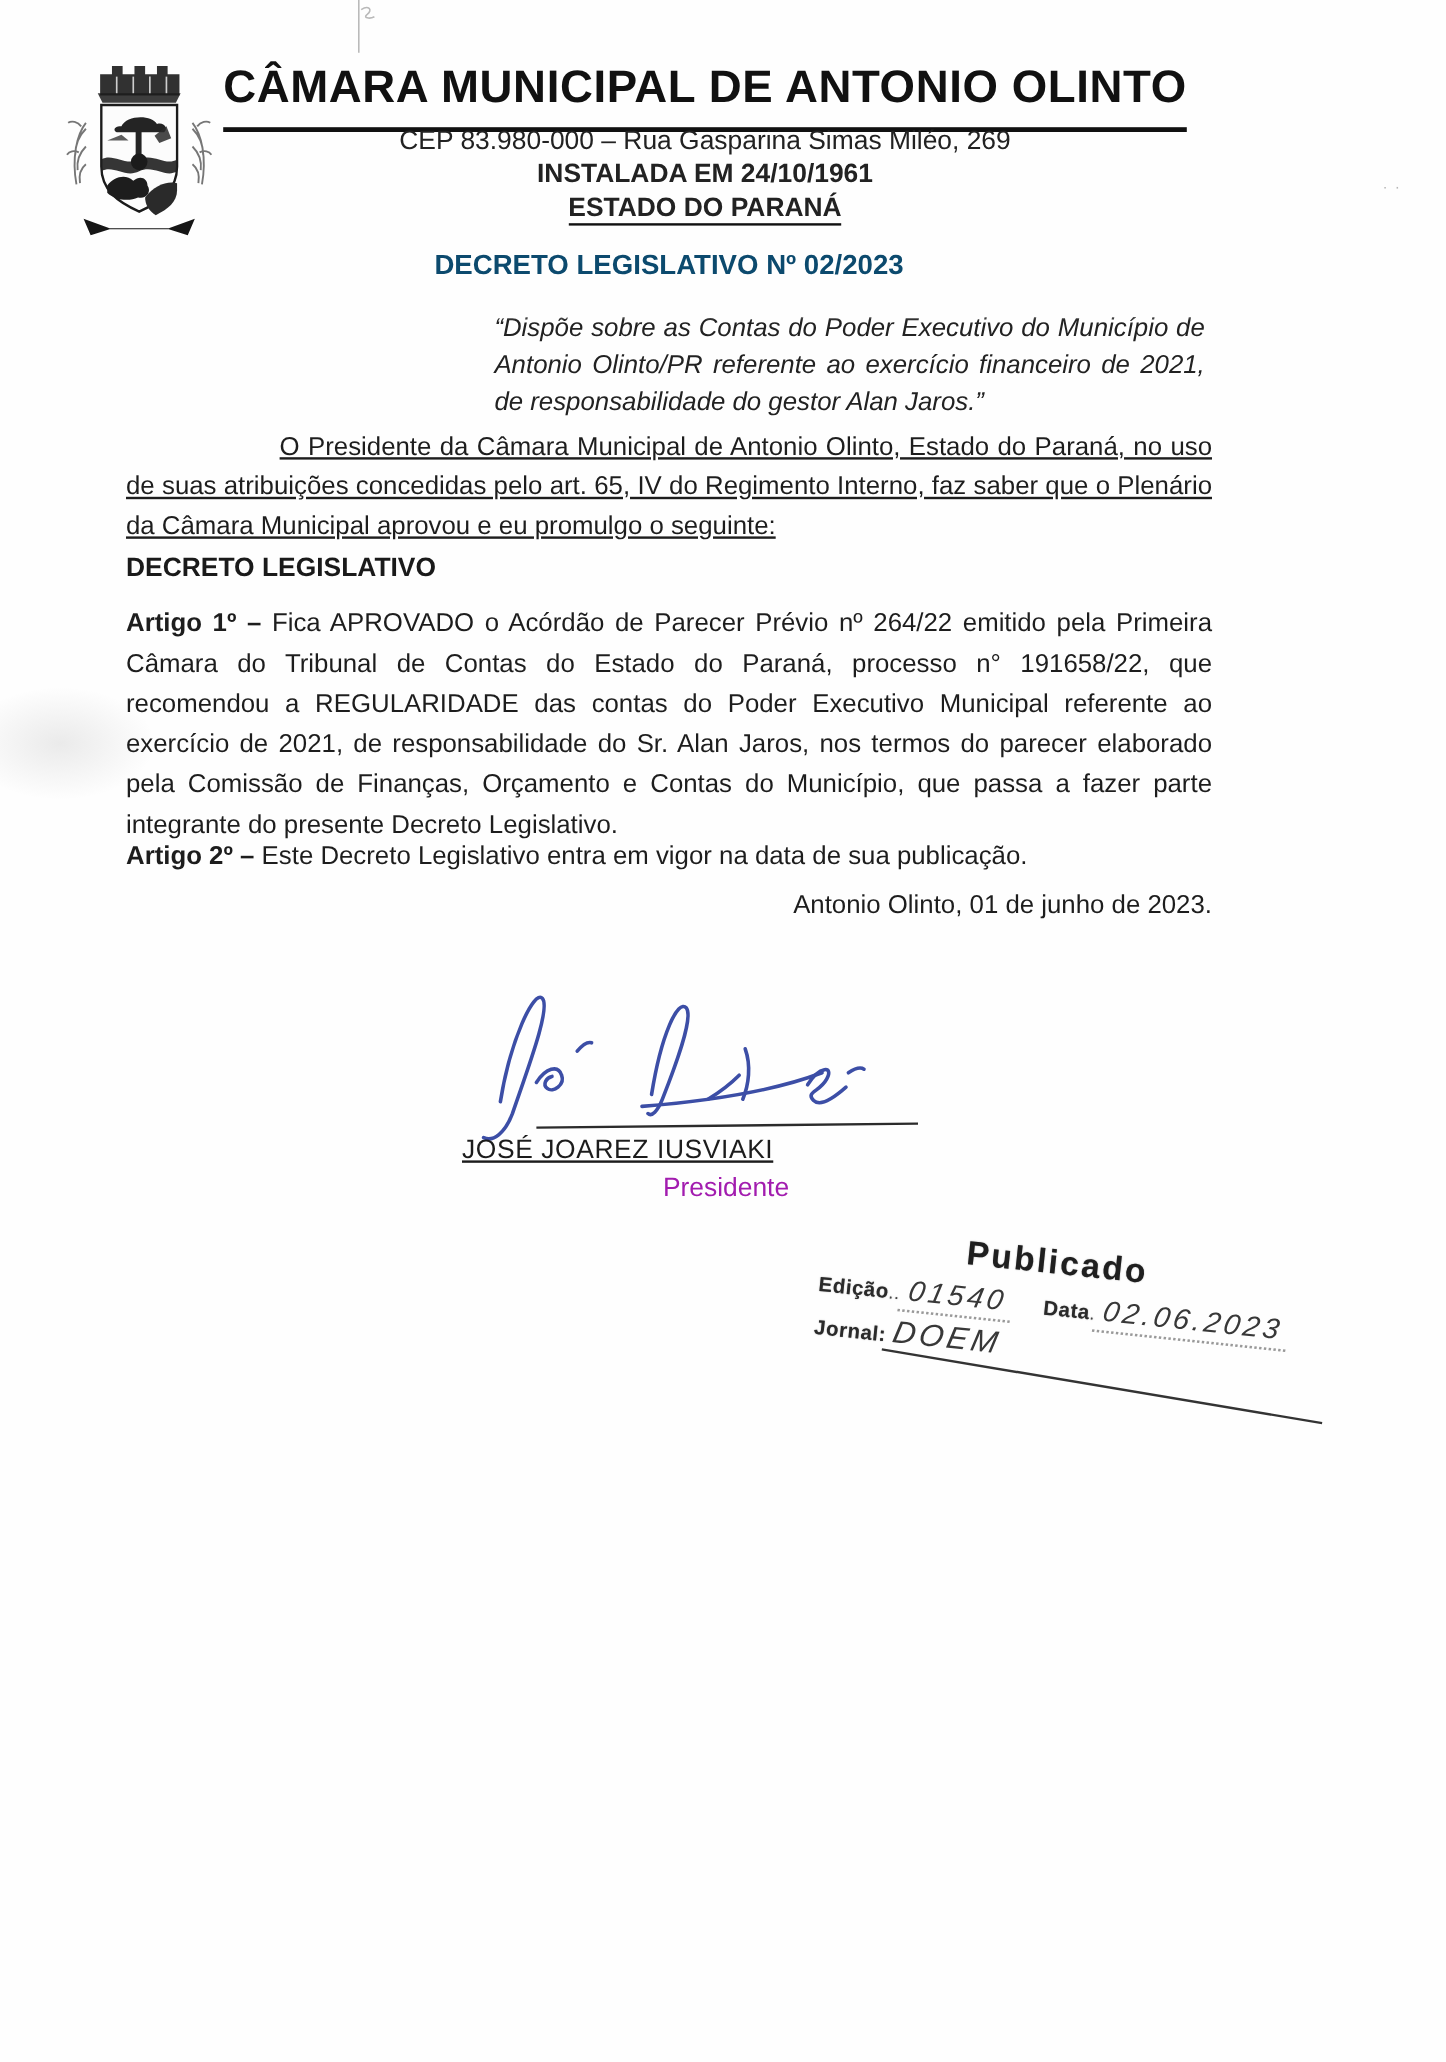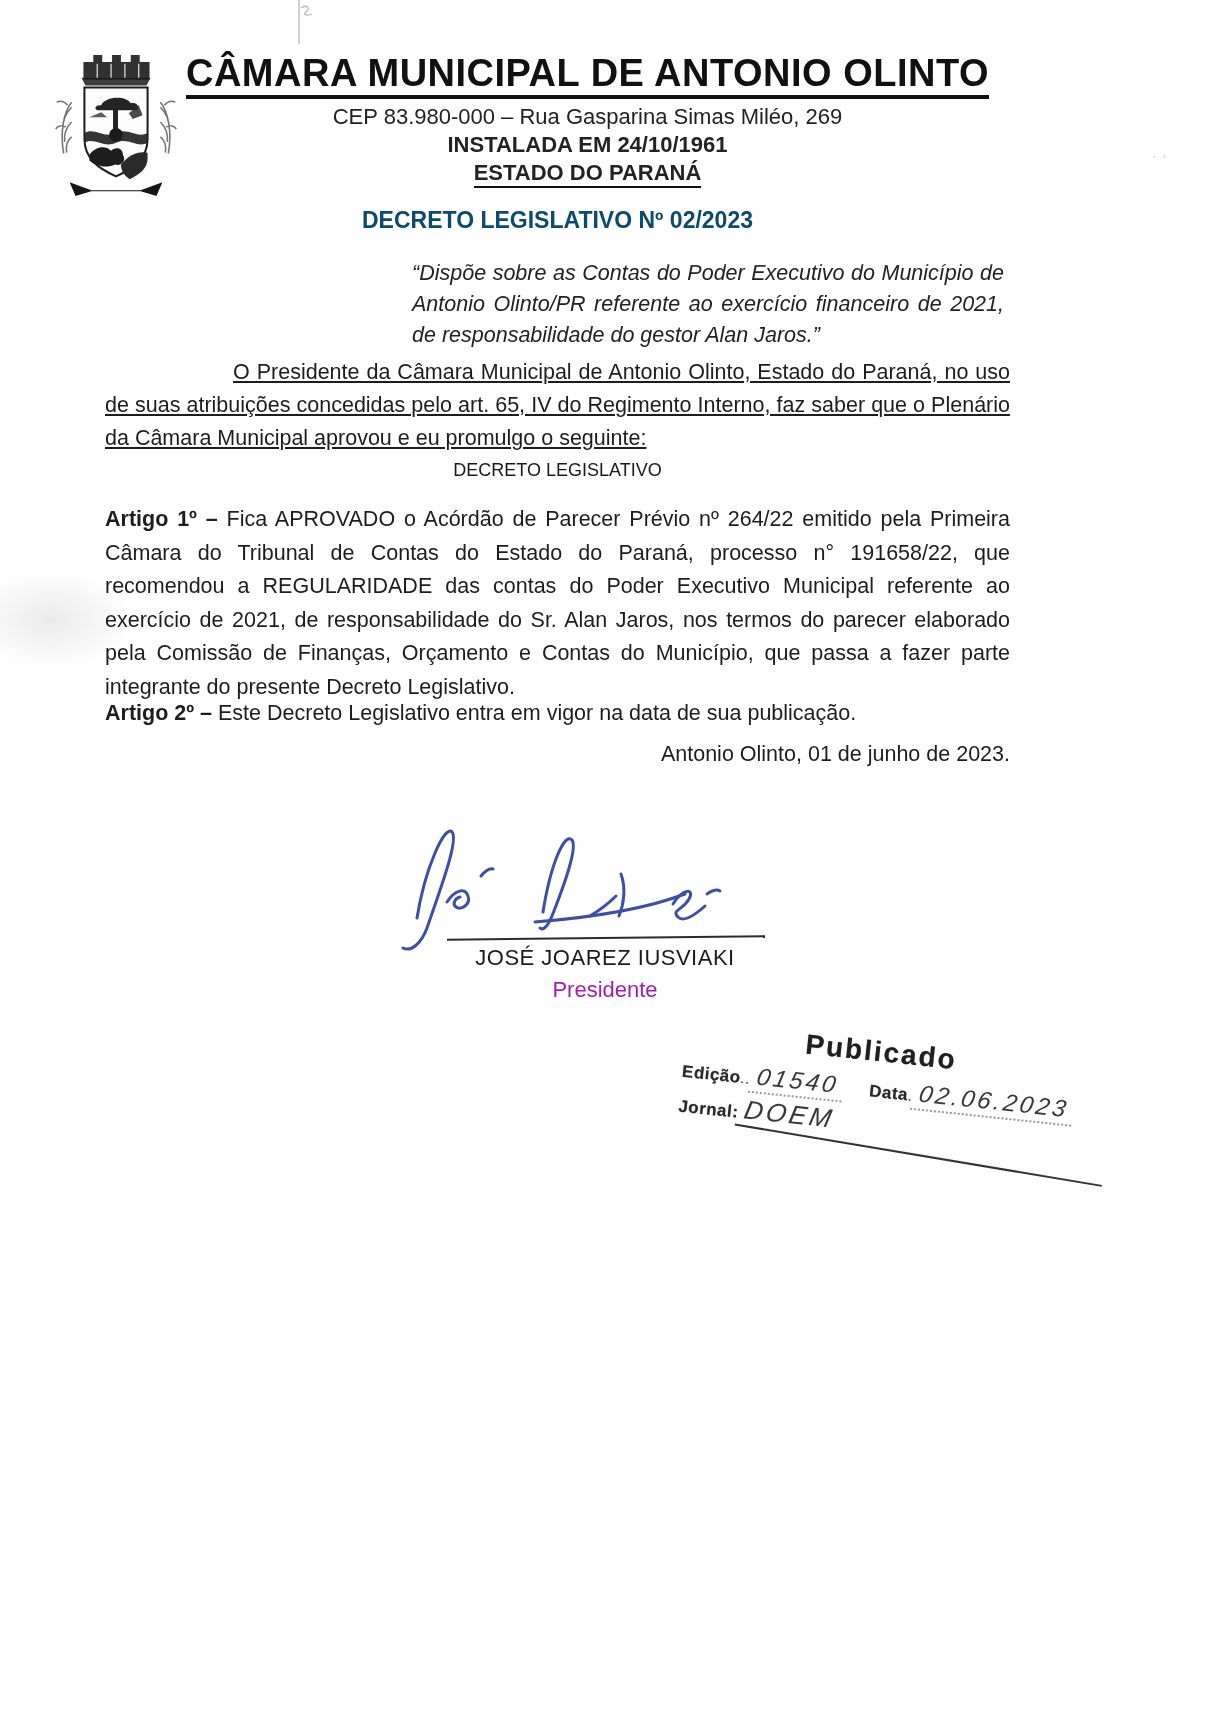--- a/index.html
+++ b/index.html
@@ -12,21 +12,21 @@
     color:#1c1c1c;
     overflow:hidden;
   }
   
   .coa{position:absolute;left:42px;top:48px;width:148px;height:158px;}
   .hdr-title{
     position:absolute;left:135px;top:52px;width:905px;text-align:center;
   }
   .hdr-title span{
     display:inline-block;font-size:38px;font-weight:bold;letter-spacing:0.5px;
-    border-bottom:4px solid #111;padding-bottom:0;color:#111;
+    border-bottom:4px solid #111;padding-bottom:11px;color:#111;
   }
   .hdr-line{position:absolute;left:135px;width:905px;text-align:center;font-size:22px;color:#222;}
   .hdr-address{top:104px;}
   .hdr-installed{top:132px;font-weight:bold;}
   .hdr-state{top:160px;font-weight:bold;}
   .hdr-state span{border-bottom:2.5px solid #111;padding-bottom:1px;}
   
   .decree-number{
     position:absolute;left:105px;top:207px;width:905px;text-align:center;
     font-size:23px;font-weight:bold;color:#0c4a6e;
@@ -40,43 +40,43 @@
     background:linear-gradient(rgba(254,254,254,0.95), rgba(254,254,254,0));
     pointer-events:none;
   }
   .preamble{
     position:absolute;left:105px;top:356px;width:905px;
     font-size:21.5px;line-height:33px;text-align:justify;text-indent:128px;color:#1d1d1d;
     margin:0;
     text-decoration:underline;
   }
   .body-heading{
-    position:absolute;left:105px;top:460px;width:905px;text-align:center;
-    font-size:18px;font-weight:normal;color:#1a1a1a;
+    position:absolute;left:105px;top:460px;width:905px;text-align:left;
+    font-size:22px;font-weight:bold;color:#1a1a1a;
   }
   .article{
     position:absolute;left:105px;width:905px;margin:0;
     font-size:21.5px;line-height:33.5px;text-align:justify;color:#1d1d1d;
   }
   .article b{font-weight:bold;}
   .article-1{top:503px;}
   .article-2{top:697px;}
   .dateline{
     position:absolute;left:105px;top:742px;width:905px;text-align:right;
     font-size:21.5px;color:#1d1d1d;
   }
   
   .sig-svg{position:absolute;left:385px;top:790px;width:345px;height:165px;}
   .sig-line{
     position:absolute;left:447px;top:937px;width:318px;height:0;
     border-top:2px solid #2b2b2b;transform:rotate(-0.6deg);
   }
   .sig-name{
-    position:absolute;left:385px;top:945px;width:440px;text-align:center;
-    font-size:22px;letter-spacing:0.5px;color:#1c1c1c;
+    position:absolute;left:385px;top:945px;width:440px;
+    font-size:22px;letter-spacing:0.5px;color:#1c1c1c;text-decoration:underline;
   }
   .sig-role{
     position:absolute;left:385px;top:977px;width:440px;text-align:center;
     font-size:22px;color:#a21caf;
   }
   
   .stamp{
     position:absolute;left:688px;top:1016px;width:480px;
     transform:rotate(6deg);transform-origin:left top;
     color:#262626;text-shadow:0 0 1px rgba(40,40,40,0.55);

